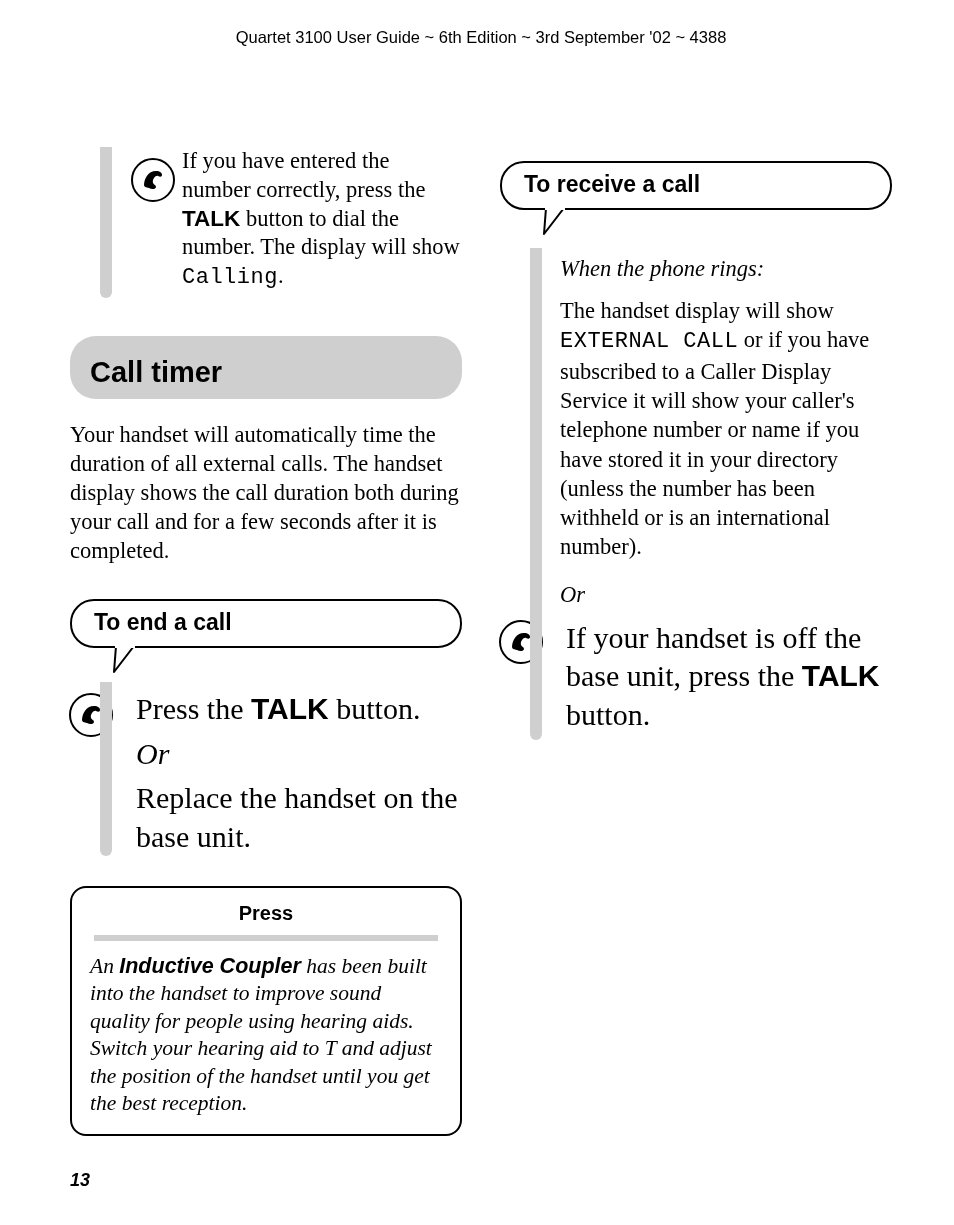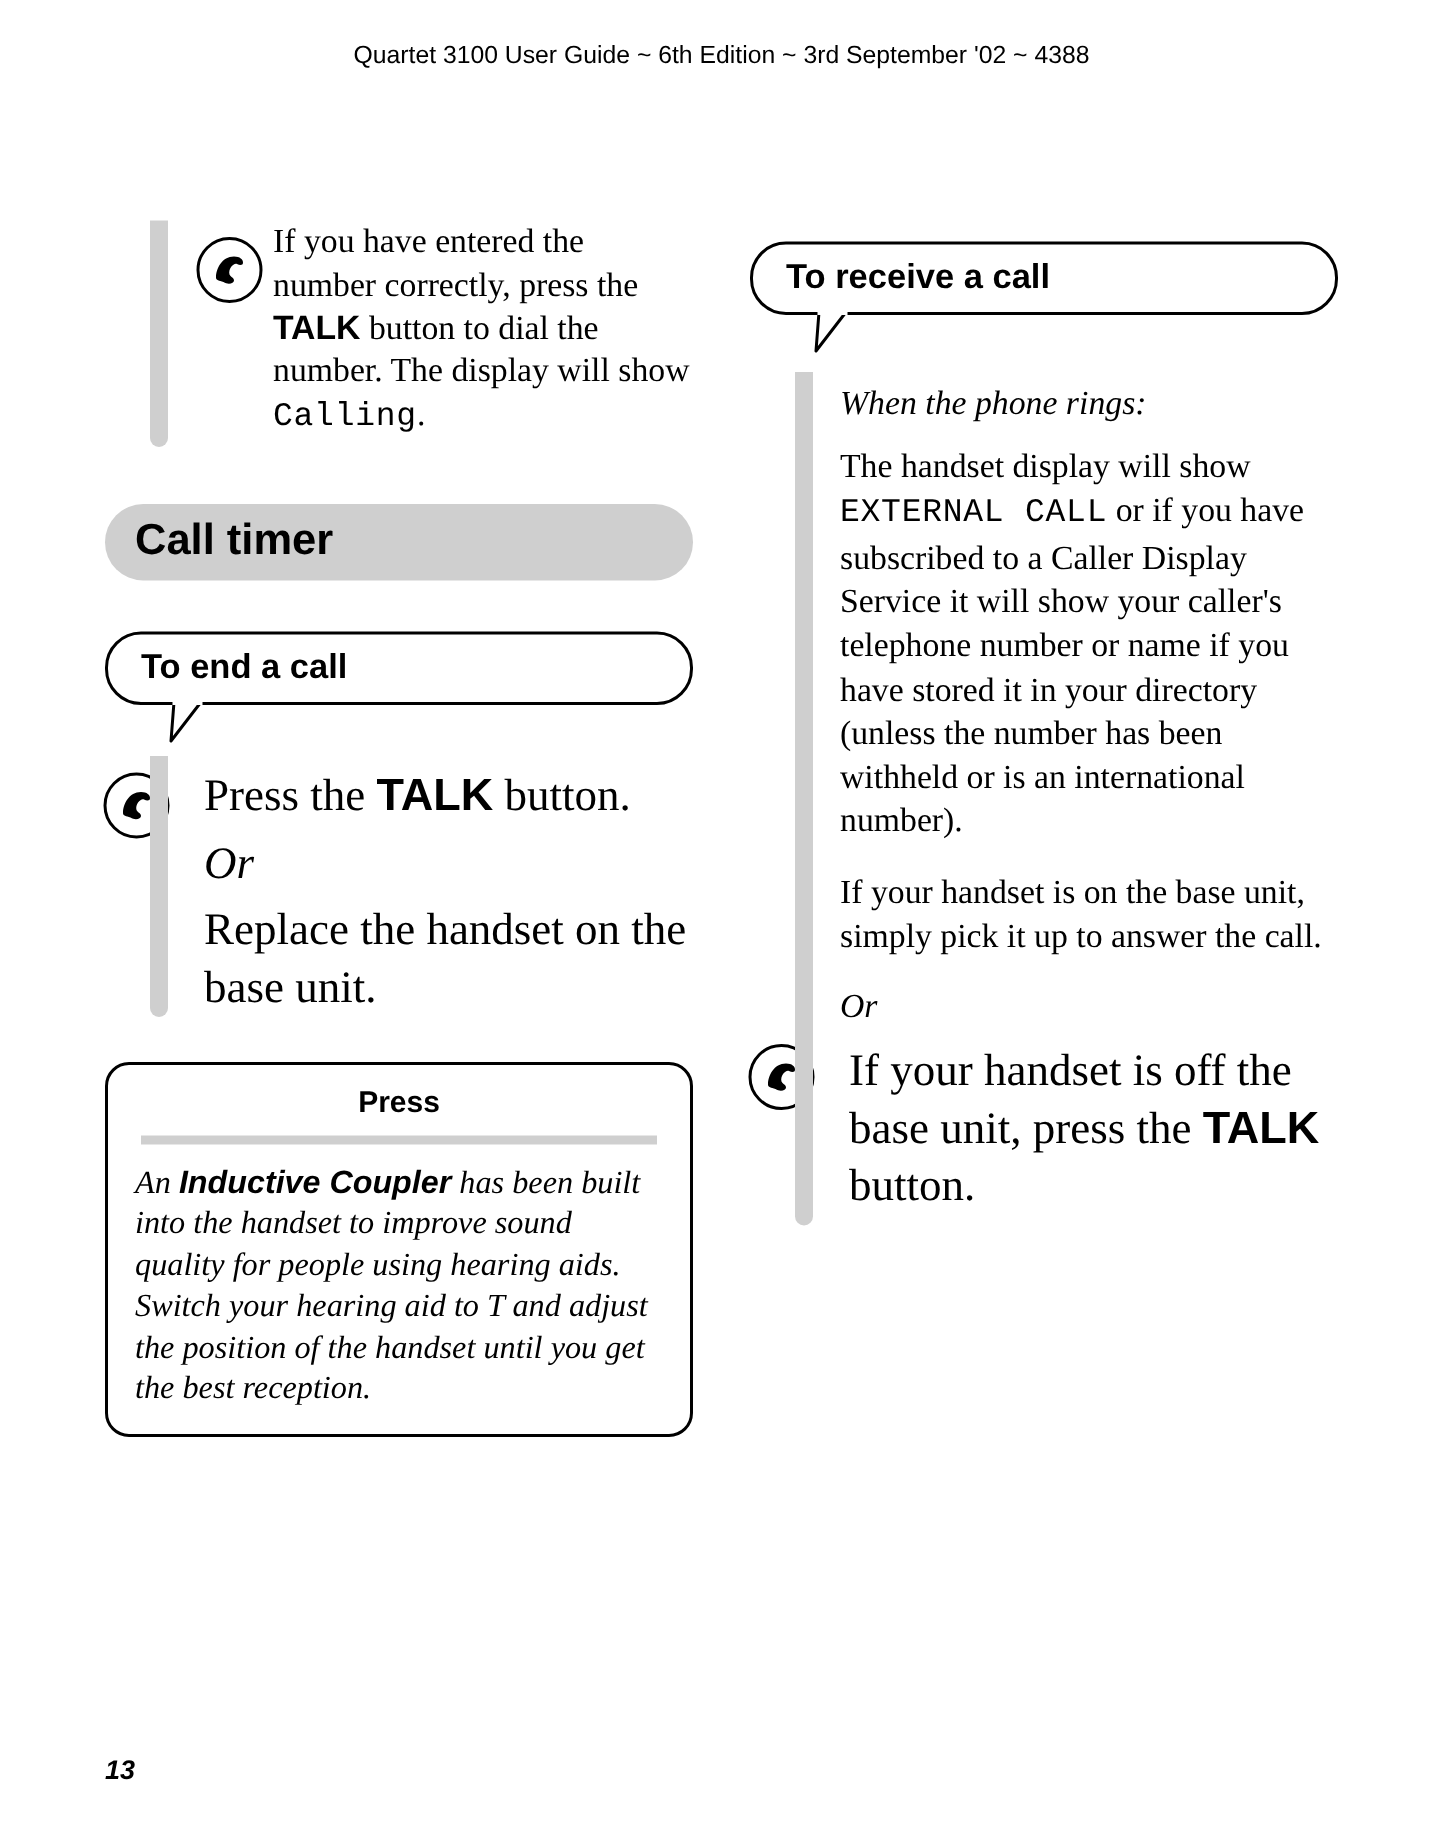--- a/index.html
+++ b/index.html
@@ -14,21 +14,21 @@
   
   .step-row { display: flex; align-items: flex-start; gap: 6px; }
   .step-row .icon-wrap { flex: 0 0 46px; margin-top: 10px; }
   .step-row .txt { flex: 1 1 auto; font-size: 22.5px; line-height: 1.28; }
 
   .talk-icon-svg { width: 46px; height: 46px; }
 
   .lcd { font-family: 'Courier New', monospace; letter-spacing: 0.5px; font-size: 22px; }
 
   
-  .section-pill { background: #cfcfcf; border-radius: 26px; padding: 8px 20px 10px 20px; margin: 44px 0 22px 0; }
+  .section-pill { background: #cfcfcf; border-radius: 26px; padding: 20px 20px 10px 20px; margin: 44px 0 22px 0; }
   .section-pill span { font-family: Arial, Helvetica, sans-serif; font-weight: 800; font-size: 29px; color: #000; }
 
   .body-p { font-size: 22.5px; line-height: 1.28; margin-bottom: 10px; }
 
   
   .callout { margin-top: 34px; }
   .callout-head { position: relative; border: 2px solid #000; border-radius: 24px; padding: 8px 22px 10px 22px; font-family: Arial, Helvetica, sans-serif; font-weight: 800; font-size: 23px; }
   .callout-tail { position: relative; height: 28px; margin-left: 40px; }
   .callout-tail svg { position: absolute; top: -2px; left: 0; }
   .callout-body { border-left: none; padding-left: 60px; position: relative; margin-top: 14px; }
@@ -83,20 +83,21 @@
           <div class="txt">
             <span>If you have entered the number correctly, press the </span><span class="bold-sans">TALK</span><span> button to dial the number. The display will show </span><span class="lcd">Calling</span><span>.</span>
           </div>
         </div>
       </div>
 
       <div class="section-pill">
         <span>Call timer</span>
       </div>
 
+      <p class="body-p">Your handset will automatically time the duration of all external calls. The handset display shows the call duration both during your call and for a few seconds after it is completed.</p>
 
       <div class="callout">
         <div class="callout-head">To end a call</div>
         <div class="callout-tail">
           <svg width="42" height="30" viewBox="0 0 42 30">
             <path d="M6 0 L24 0 L4 26 Z" fill="#fff" stroke="#000" stroke-width="2" stroke-linejoin="round"></path>
             <rect x="5" y="-2" width="20" height="4" fill="#fff"></rect>
           </svg>
         </div>
         <div class="callout-body">
@@ -141,21 +142,20 @@
         </div>
         <div class="callout-body">
           <div class="callout-stripe" style="bottom:-6px;"></div>
 
           <div class="subhead-ital">When the phone rings:</div>
 
           <p class="r-body">
             <span>The handset display will show </span><span class="lcd">EXTERNAL CALL</span><span> or if you have subscribed to a Caller Display Service it will show your caller's telephone number or name if you have stored it in your directory (unless the number has been withheld or is an international number).</span>
           </p>
 
-          <p class="r-body">If your handset is on the base unit, simply pick it up to answer the call.</p>
 
           <p class="r-body ital" style="margin-bottom:10px;">Or</p>
 
           <div class="step-row">
             <div class="icon-wrap" style="margin-left:-62px; margin-top:0;">
               <svg class="talk-icon-svg" viewBox="0 0 46 46">
                 <circle cx="23" cy="23" r="21" fill="#fff" stroke="#000" stroke-width="2"></circle>
                 <path d="M14 28 C14 22, 18 14, 26 14 C30 14, 32 16, 32 18 C32 20, 30 20, 28 19 C26 18, 22 22, 23 26 C24 28, 26 28, 26 30 C26 32, 22 33, 19 31 C16 30, 14 30, 14 28 Z" fill="#000"></path>
               </svg>
             </div>

